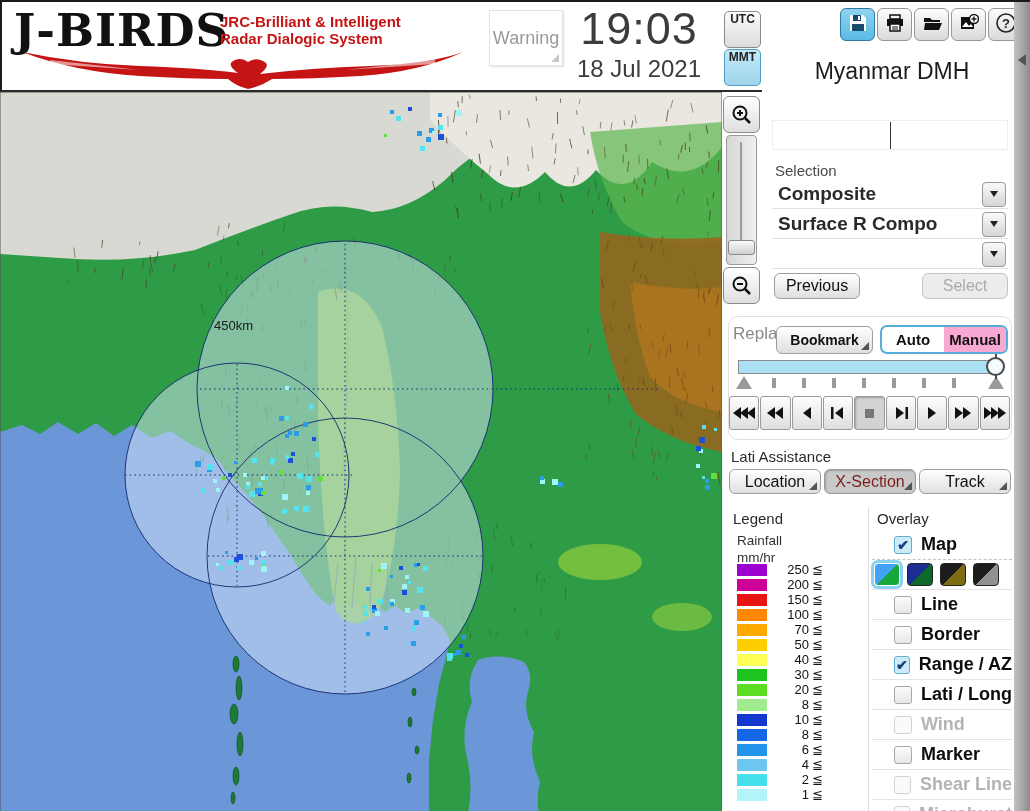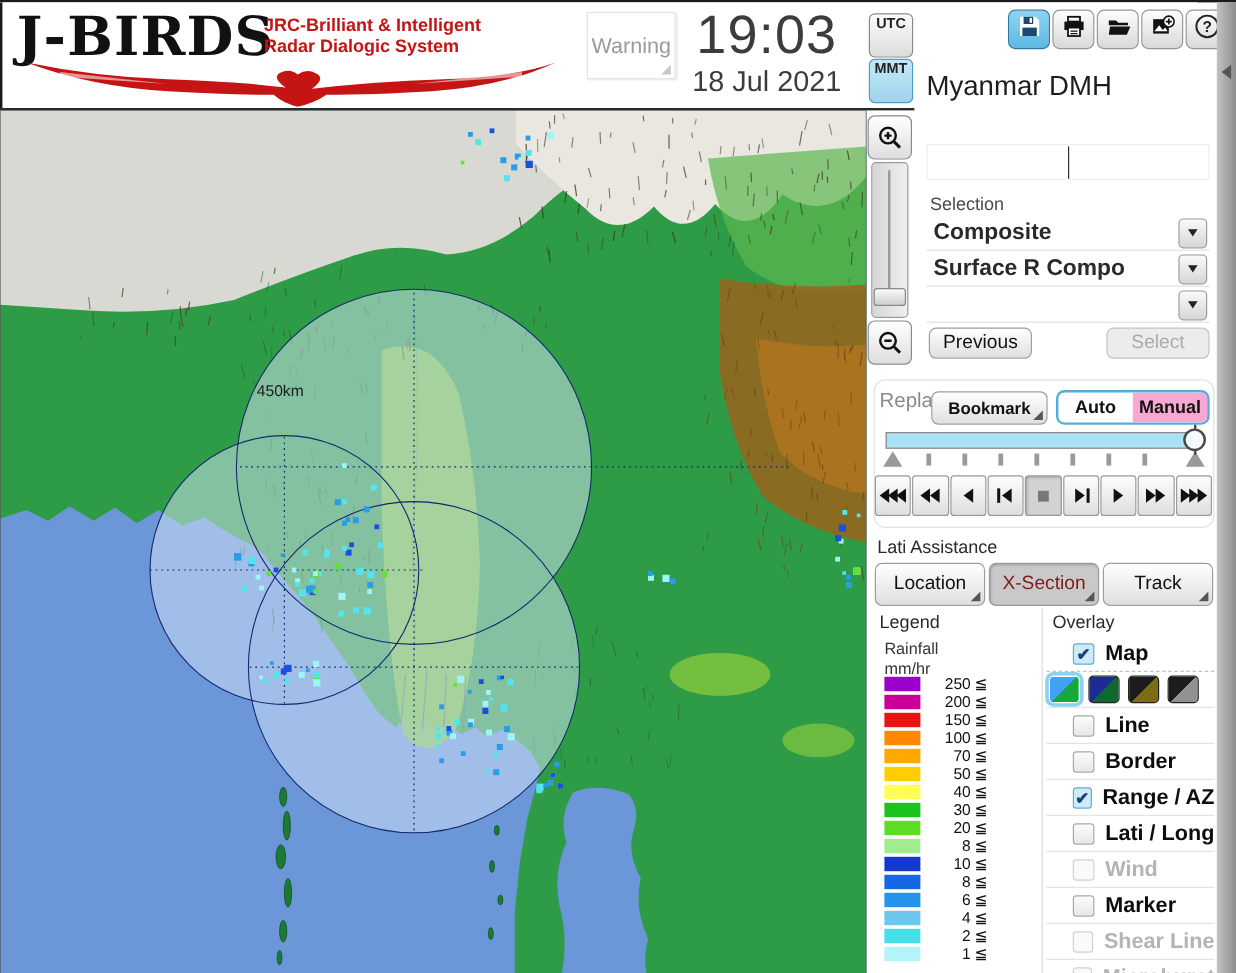--- a/index.html
+++ b/index.html
@@ -20,21 +20,21 @@
   #clock .time{font-size:45px;line-height:50px;letter-spacing:1px;}
   #clock .date{font-size:24px;line-height:30px;}
   .tz-btn{left:722px;width:37px;height:37px;border:1px solid #8a8a8a;border-radius:5px;box-sizing:border-box;
     display:flex;align-items:flex-start;justify-content:center;font-size:12px;font-weight:bold;color:#222;
     background:linear-gradient(#fbfbfb,#dcdcdc);}
   .tz-btn.sel{background:linear-gradient(#c3e8f6,#9fd4ec);border-color:#4f9ec4;}
   .tool-btn{top:6px;width:35px;height:33px;border:1px solid #979797;border-radius:6px;box-sizing:border-box;
     background:linear-gradient(#fdfdfd,#d9d9d9);display:flex;align-items:center;justify-content:center;}
   .tool-btn.sel{background:linear-gradient(#8ed4f2,#5cb9e4);border-color:#33789e;}
   #site-box{left:770px;top:50px;width:240px;height:38px;background:#fff;display:flex;align-items:center;
-    font-size:23px;color:#1d1d1d;}
+    justify-content:center;font-size:23px;color:#1d1d1d;}
   #hdr-map-line{left:0;top:88px;width:762px;height:2px;background:#2a2a2a;}
   
   #edge-strip{left:1014px;top:0;width:16px;height:811px;background:linear-gradient(90deg,#c2c2c2,#8d8d8d);}
   #edge-arrow{left:1018px;top:52px;width:0;height:0;border-top:6px solid transparent;border-bottom:6px solid transparent;border-right:8px solid #555;}
   
   #map-wrap{left:0;top:90px;width:722px;height:721px;background:#6b97d8;}
   
   #zoomw{left:723px;top:94px;width:37px;height:208px;}
   .zoom-btn{left:0;width:37px;height:37px;border:1px solid #8a8a8a;border-radius:6px;box-sizing:border-box;
     background:linear-gradient(#ffffff,#dedede);display:flex;align-items:center;justify-content:center;}
@@ -66,21 +66,21 @@
   #rslider{left:736px;top:354px;width:272px;height:40px;}
   #rtrack{left:2px;top:4px;width:258px;height:14px;border:1px solid #8a8a8a;background:#ace0f4;box-sizing:border-box;}
   #rhandle{left:250px;top:1px;width:19px;height:19px;border:2px solid #4a4a4a;border-radius:50%;background:#f4fbff;box-sizing:border-box;}
   #rhandle-line{left:259px;top:-2px;width:2px;height:25px;background:#4a4a4a;}
   .tri{width:0;height:0;border-left:8px solid transparent;border-right:8px solid transparent;border-bottom:13px solid #9a9a9a;position:absolute;top:20px;}
   .tick{position:absolute;top:22px;width:4px;height:10px;background:#9a9a9a;}
   #pb-row{left:729px;top:394px;width:281px;height:34px;display:flex;gap:1px;}
   .pb-btn{flex:1;border:1px solid #9a9a9a;border-radius:3px;background:linear-gradient(#fdfdfd,#dedede);
     display:flex;align-items:center;justify-content:center;box-sizing:border-box;}
   .pb-btn.active{background:#d2d2d2;box-shadow:inset 1px 1px 2px rgba(0,0,0,.25);}
-  .da-btn{top:467px;width:92px;height:36px;font-size:16px;}
+  .da-btn{top:467px;width:92px;height:25px;font-size:16px;}
   
   #legend-col{left:733px;top:560px;width:130px;}
   .lg-row{display:flex;align-items:center;height:15px;}
   .lg-sw{width:30px;height:12px;margin-left:4px;}
   .lg-val{width:42px;text-align:right;font-size:13px;color:#111;}
   .lg-le{font-size:13px;color:#111;margin-left:3px;}
   #lg-divider{left:868px;top:505px;width:1px;height:306px;background:#ddd;}
   
   #ov-col{left:872px;top:528px;width:140px;}
   .ov-row{height:29px;display:flex;align-items:center;border-bottom:1px solid #e4e4e4;}

